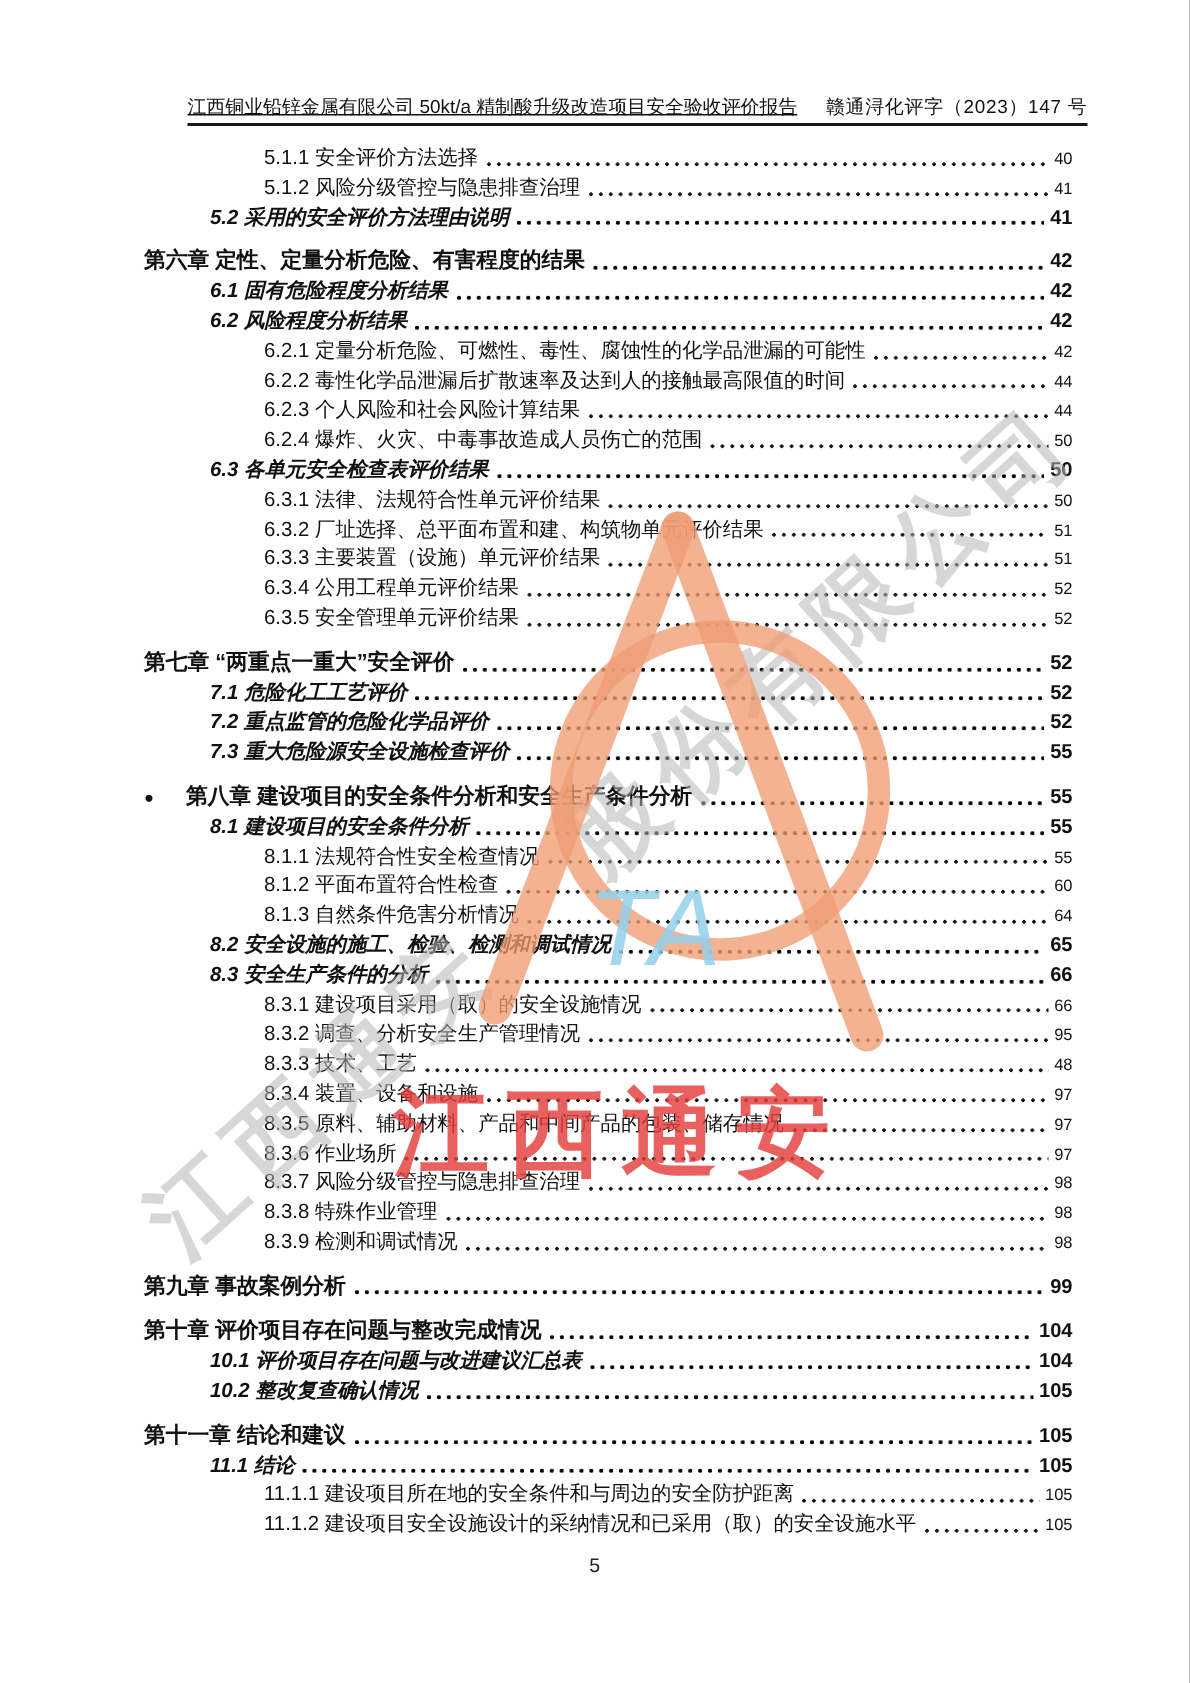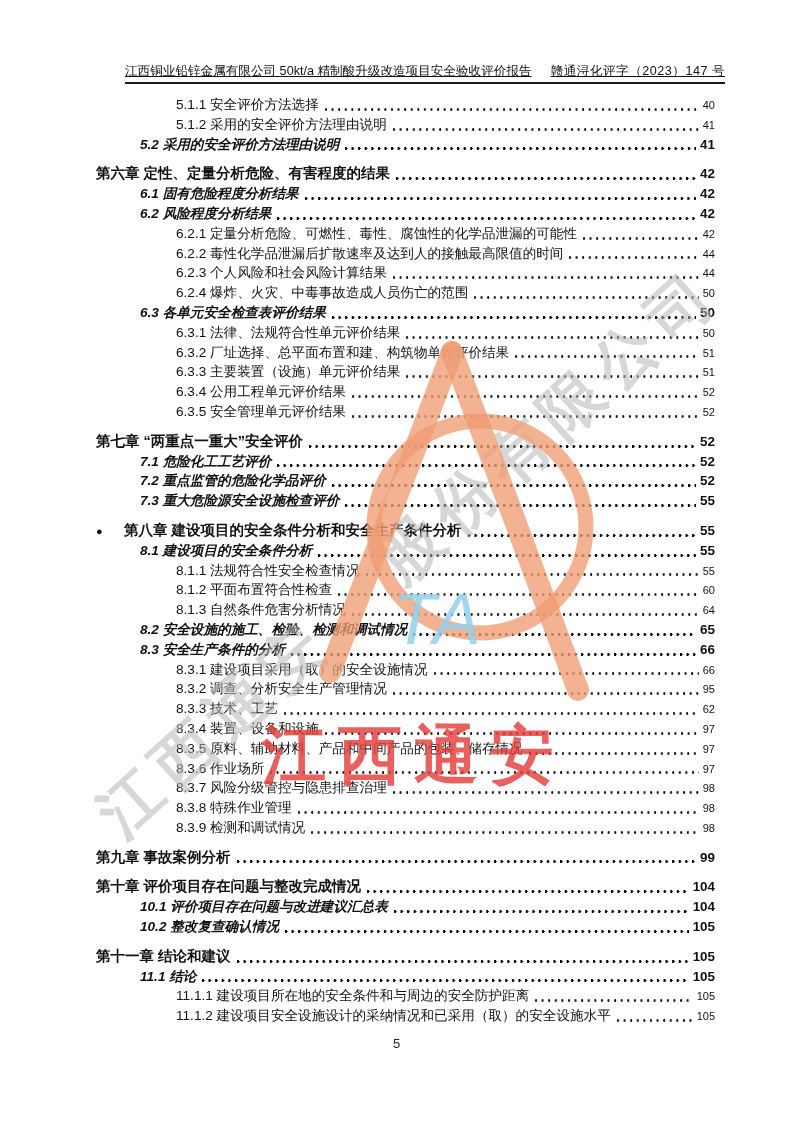--- a/index.html
+++ b/index.html
@@ -15,21 +15,21 @@
   .doc-header{
     position:absolute;left:85px;right:68px;top:63px;
     display:flex;align-items:baseline;
     border-bottom:2px solid #1a1a1a;
     padding-bottom:3px;
     font-size:12.6px;line-height:16px;
     white-space:nowrap;
     margin-left:40px;
   }
   .doc-header .h-left{text-decoration:underline;}
-  .doc-header .h-right{margin-left:auto;text-decoration:underline;letter-spacing:.5px;}
+  .doc-header .h-right{margin-left:auto;letter-spacing:.5px;}
   
   .toc{
     position:absolute;left:96px;top:95px;width:619px;
   }
   .toc-row{
     display:flex;align-items:baseline;
     line-height:19.8px;height:19.8px;
     white-space:nowrap;
     justify-content:flex-end;
   }
@@ -97,21 +97,21 @@
     <span class="h-right">赣通浔化评字（2023）147 号</span>
   </div>
 
   <div class="toc">
       <div class="toc-row row-subsection">
       <span class="t-text">5.1.1 安全评价方法选择</span>
       <span class="leader"></span>
       <span class="pagenum">40</span>
     </div>
       <div class="toc-row row-subsection">
-      <span class="t-text">5.1.2 采用的安全评价方法理由说明</span>
+      <span class="t-text">5.1.2 风险分级管控与隐患排查治理</span>
       <span class="leader"></span>
       <span class="pagenum">41</span>
     </div>
       <div class="toc-row row-section">
       <span class="t-text">5.2 采用的安全评价方法理由说明</span>
       <span class="leader"></span>
       <span class="pagenum">41</span>
     </div>
       <div class="toc-row row-chapter">
       <span class="t-text">第六章 定性、定量分析危险、有害程度的结果</span>
@@ -240,21 +240,21 @@
       <span class="pagenum">66</span>
     </div>
       <div class="toc-row row-subsection">
       <span class="t-text">8.3.2 调查、分析安全生产管理情况</span>
       <span class="leader"></span>
       <span class="pagenum">95</span>
     </div>
       <div class="toc-row row-subsection">
       <span class="t-text">8.3.3 技术、工艺</span>
       <span class="leader"></span>
-      <span class="pagenum">62</span>
+      <span class="pagenum">48</span>
     </div>
       <div class="toc-row row-subsection">
       <span class="t-text">8.3.4 装置、设备和设施</span>
       <span class="leader"></span>
       <span class="pagenum">97</span>
     </div>
       <div class="toc-row row-subsection">
       <span class="t-text">8.3.5 原料、辅助材料、产品和中间产品的包装、储存情况</span>
       <span class="leader"></span>
       <span class="pagenum">97</span>

